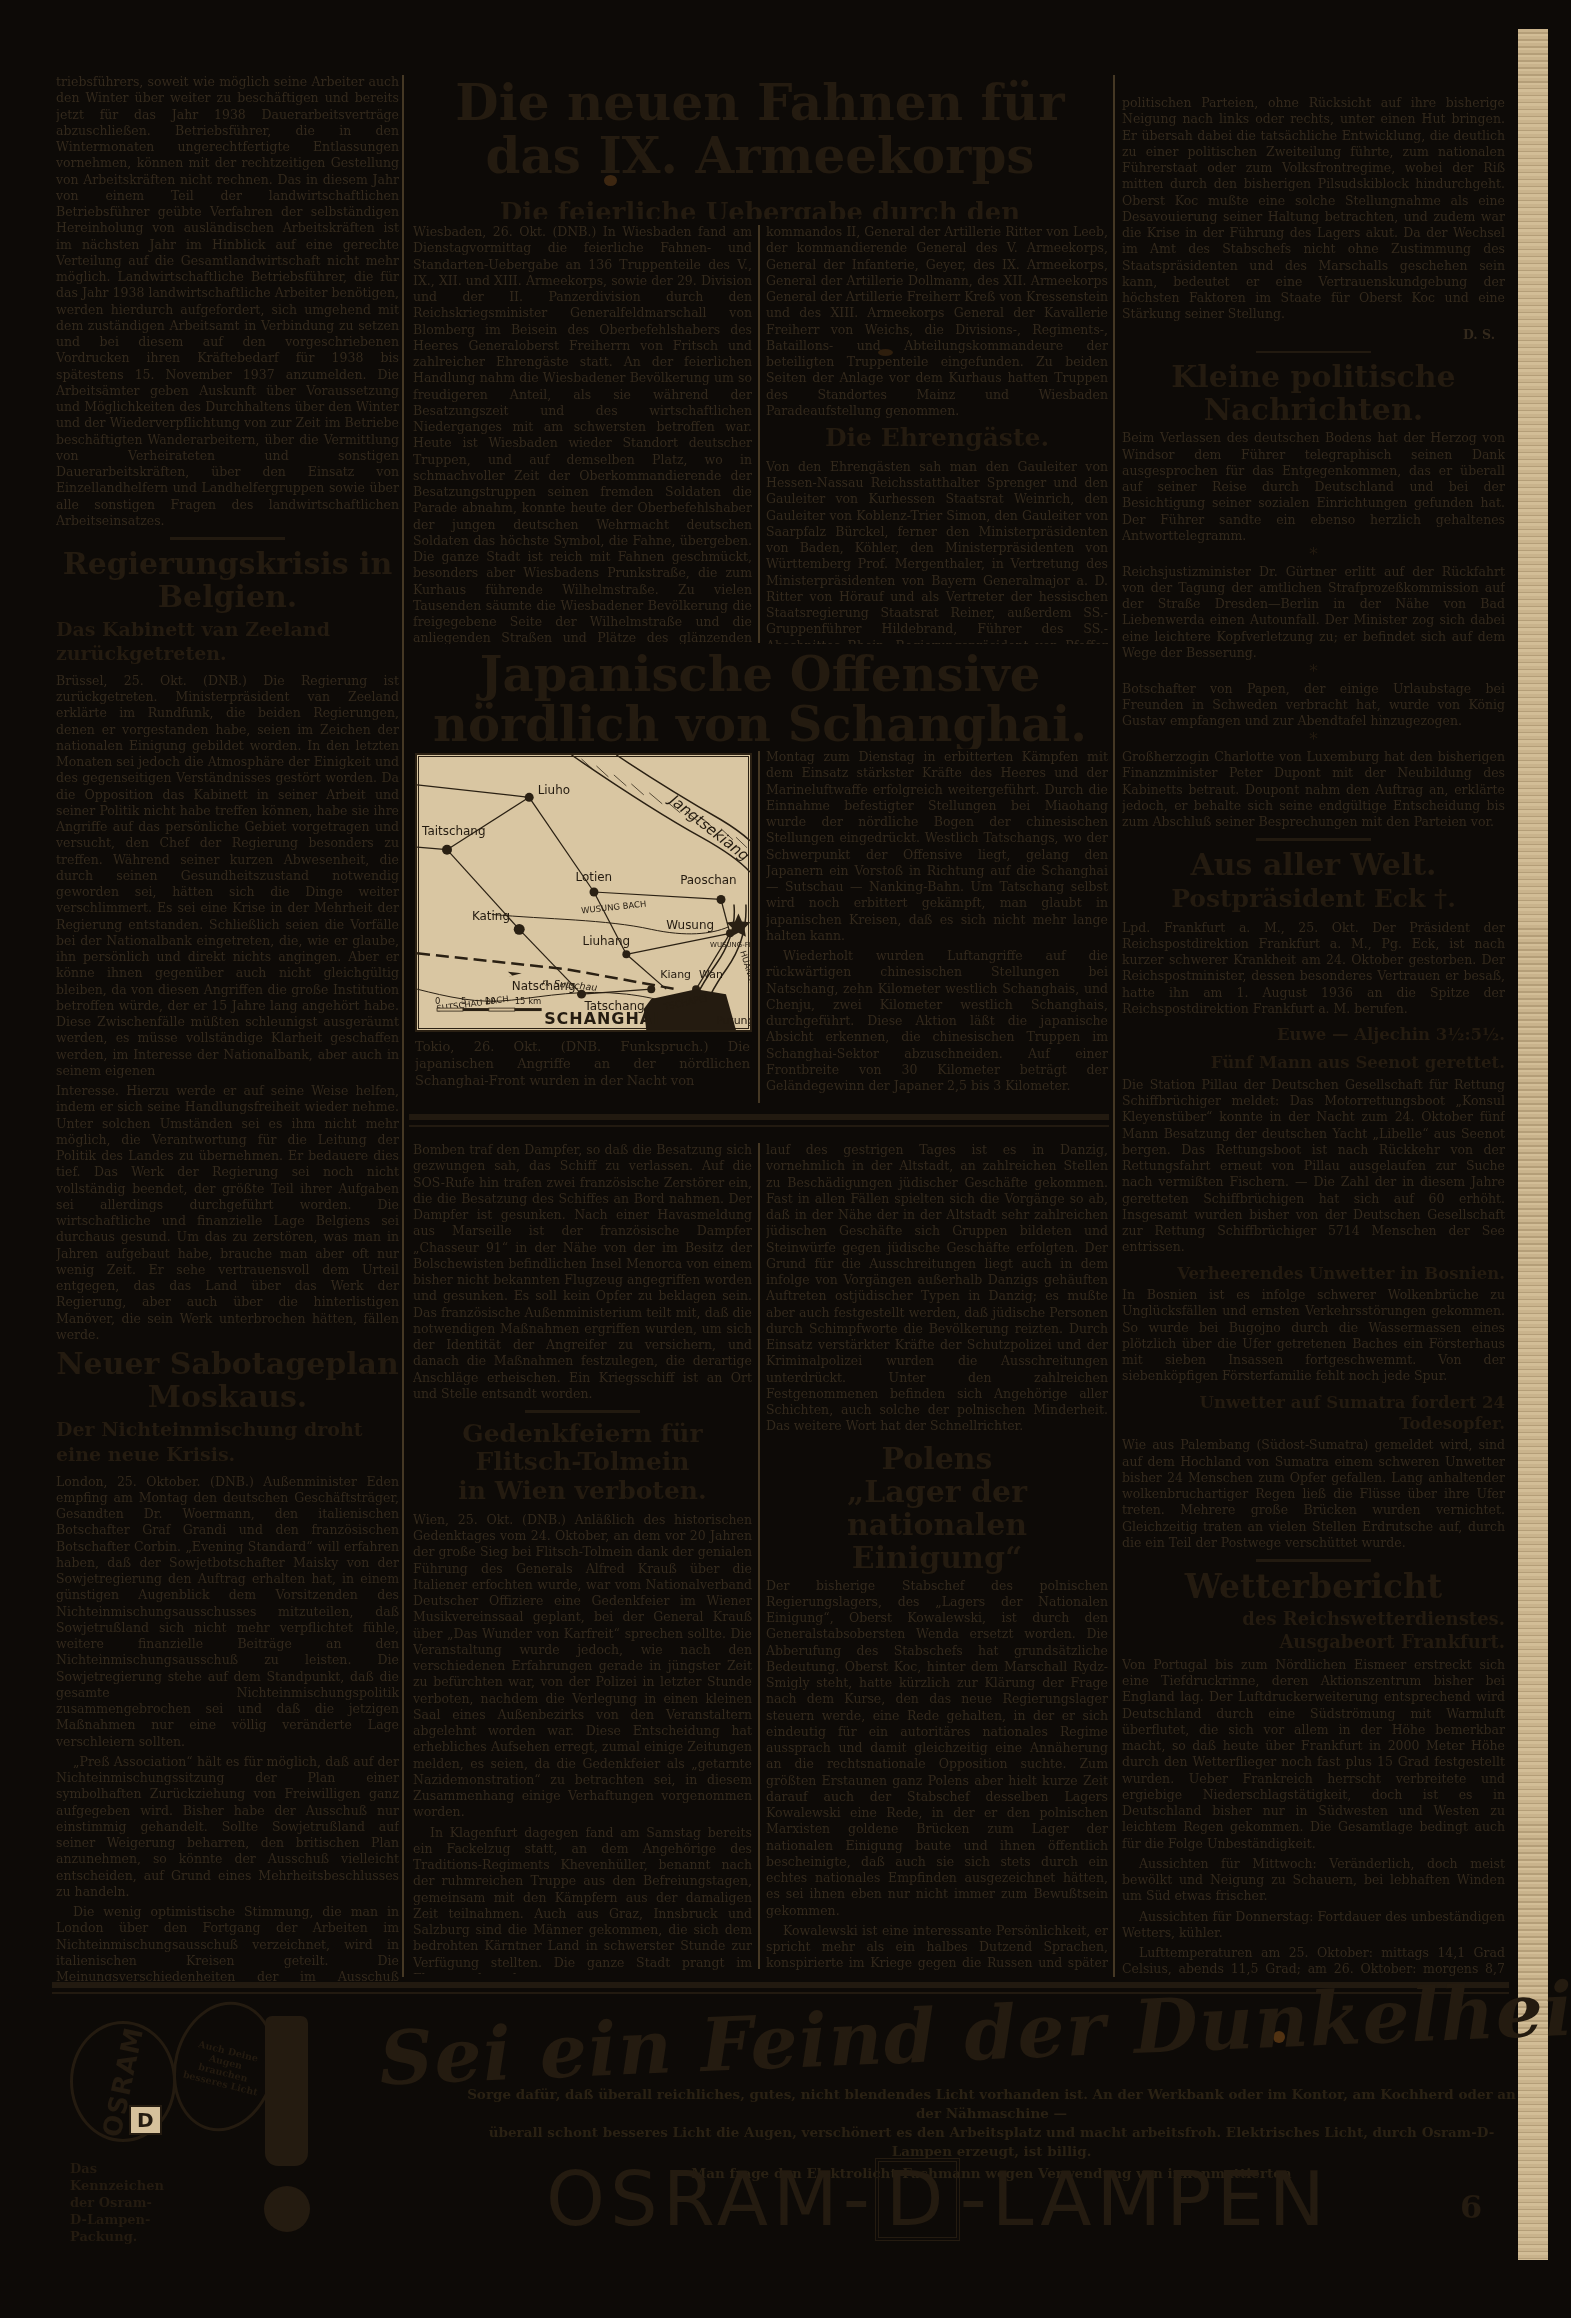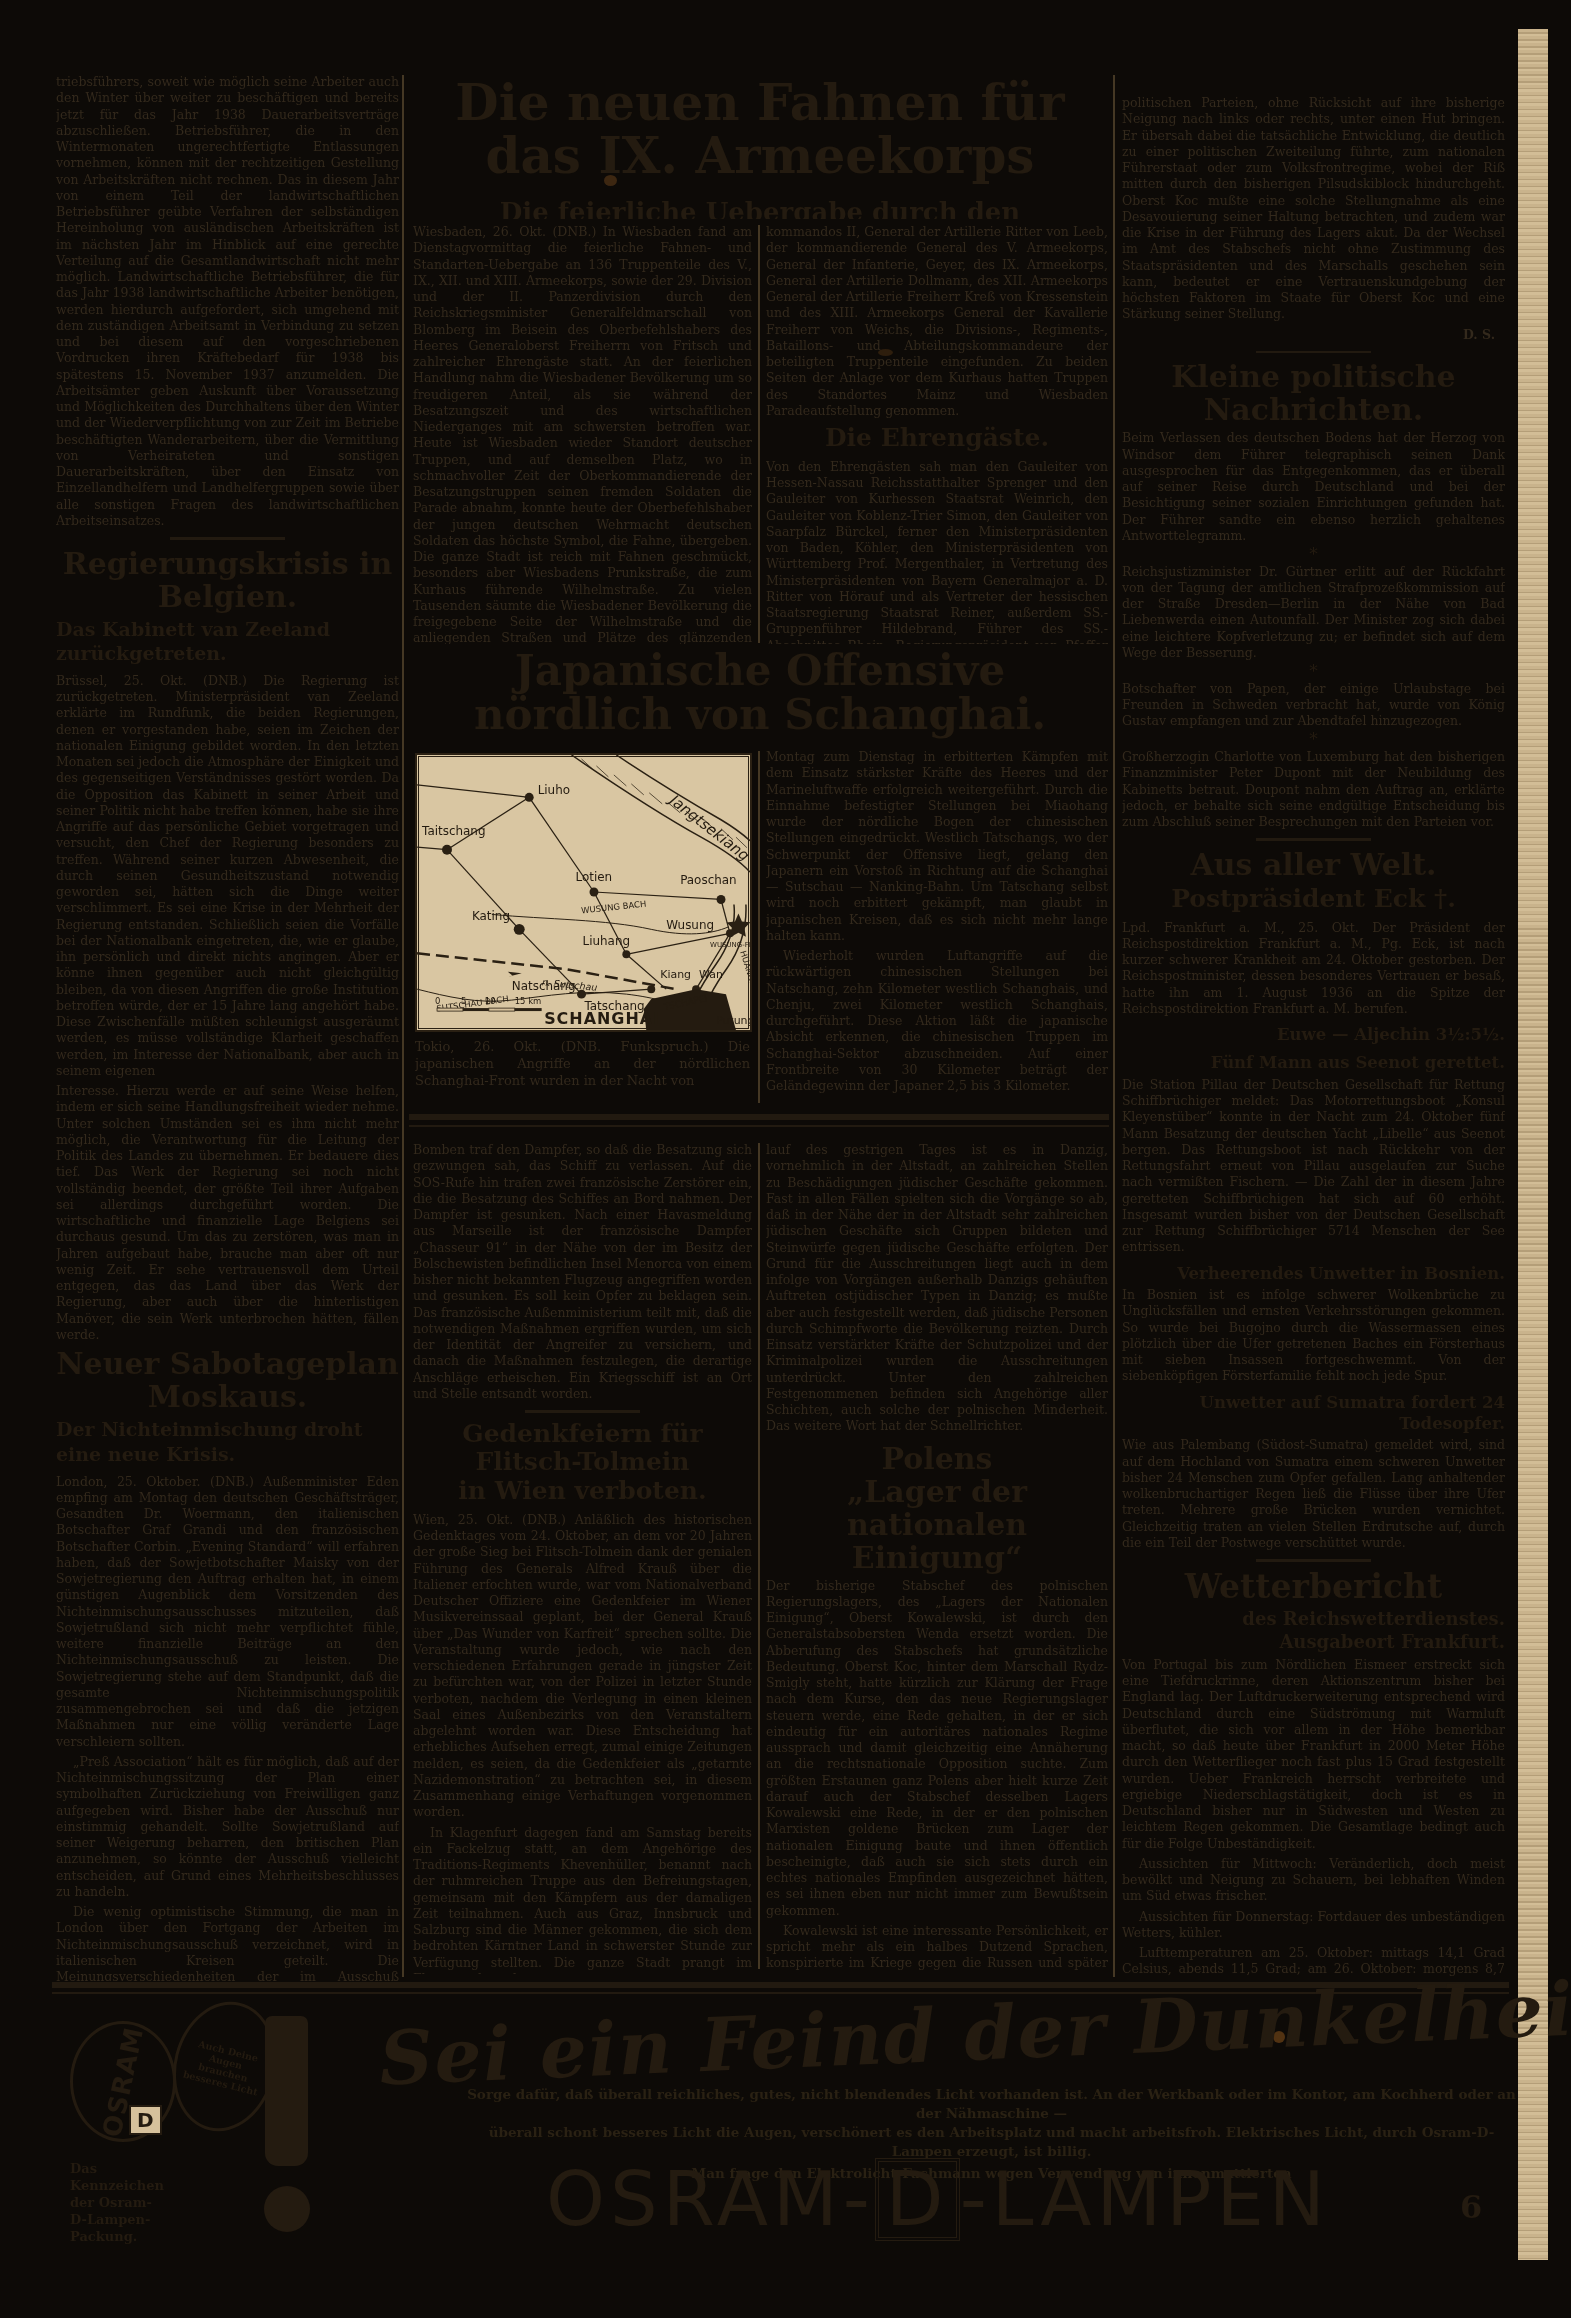--- a/index.html
+++ b/index.html
@@ -17,21 +17,21 @@
   .stain{position:absolute;border-radius:50%;pointer-events:none;}
   .vrule{position:absolute;width:1.5px;background:#453824;}
   .hrule-thick{position:absolute;height:5.5px;background:#221a10;}
   .hrule-thin{position:absolute;height:1.5px;background:#221a10;}
   .rule-short{width:115px;height:2.5px;background:#221a10;margin:8px auto 7px auto;}
   .col{position:absolute;color:#33291c;text-align:justify;font-size:12.5px;line-height:1.3;overflow:hidden;}
   .p{margin:0 0 4px 0;text-indent:17px;}
   .noind{text-indent:0;}
   .h-xl{font-weight:bold;text-align:center;font-size:50px;line-height:1.05;color:#241b10;margin:0;}
   .h-sub-xl{font-weight:bold;text-align:center;font-size:26px;margin:14px 0 0 0;color:#241b10;}
-  .h-l{font-weight:bold;text-align:center;font-size:42px;line-height:1.05;color:#241b10;margin:0;}
+  .h-l{font-weight:bold;text-align:center;font-size:48px;line-height:1.05;color:#241b10;margin:0;}
   .h-sub-l{font-weight:bold;text-align:center;font-size:24px;margin:10px 0 0 0;color:#241b10;}
   .h-m{font-weight:bold;text-align:center;font-size:30px;line-height:1.1;color:#241b10;margin:3px 0 4px 0;}
   .h-sub-m{font-weight:bold;text-align:left;font-size:19px;margin:0 0 7px 0;color:#241b10;}
   .h-s{font-weight:bold;text-align:center;font-size:25px;line-height:1.15;color:#241b10;margin:5px 0 6px 0;}
   .h-xs{font-weight:bold;text-align:right;font-size:16.5px;margin:7px 0 3px 0;color:#241b10;}
   .star{ text-align:center;font-size:17px;line-height:.8;margin:2px 0;color:#241b10;}
   .sig{display:block;text-align:right;font-weight:bold;padding-right:10px;}
   .caption{font-size:13px;}
   .map-frame{position:absolute;border:2.5px solid #2a2013;background:#d9c6a2;box-shadow:inset 0 0 0 1px #d9c6a2, inset 0 0 0 2px #2a2013;}
   .ad-head{position:absolute;font-style:italic;font-weight:bold;font-size:74px;color:#241b10;

